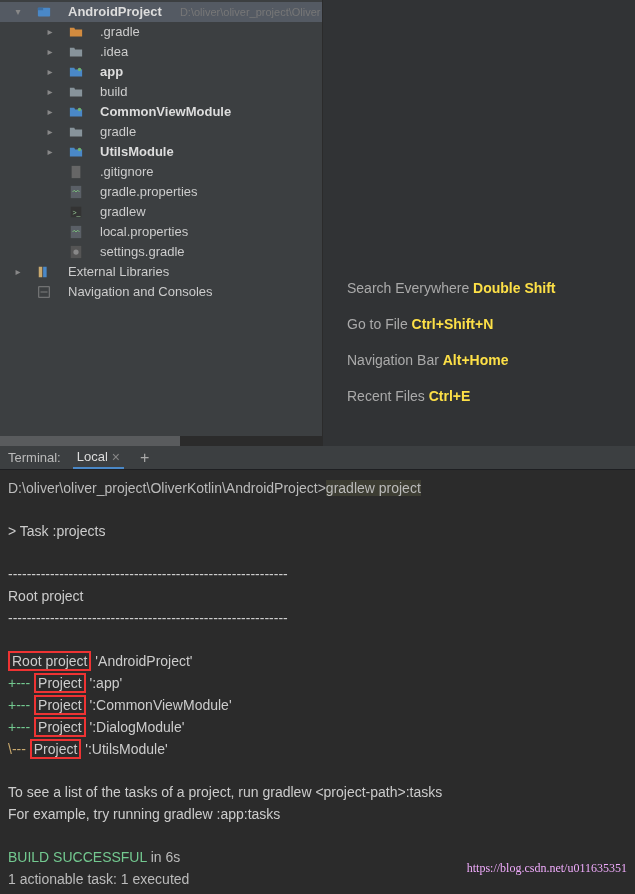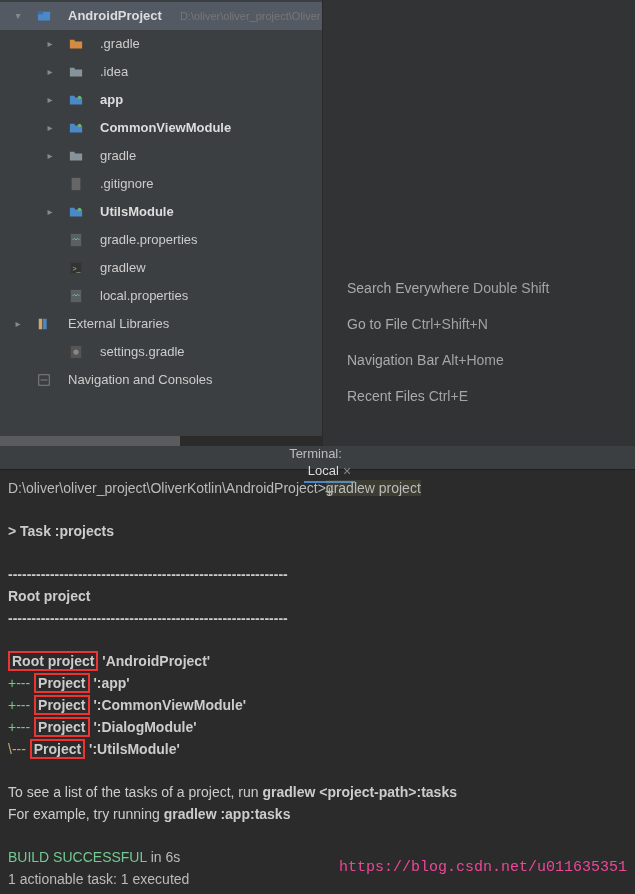--- a/index.html
+++ b/index.html
@@ -3,50 +3,50 @@
 <meta charset="utf-8">
 <style>
 * { margin: 0; padding: 0; box-sizing: border-box; font-family: "Segoe UI", Arial, sans-serif; }
 body { width: 635px; height: 894px; background: #2b2b2b; color: #bbb; overflow: hidden; }
 .top-split { display: flex; height: 446px; }
 .project-panel { width: 323px; background: #3c3f41; overflow: hidden; border-right: 1px solid #2b2b2b; }
 .welcome-panel { flex: 1; background: #313335; position: relative; }
 .welcome-hints { position: absolute; bottom: 22px; left: 24px; font-size: 14px; }
 .welcome-row { margin-bottom: 20px; }
 .welcome-label { color: #aaa; margin-top: 44px; }
-.welcome-key { color: #a3a3a3; }
+.welcome-key { color: #fde047; font-weight: bold; }
 .tree { font-size: 13px; line-height: 20px; padding-top: 2px; }
-.tree-row { display: flex; align-items: center; height: 28px; white-space: nowrap; cursor: pointer; gap: 12px; }
+.tree-row { display: flex; align-items: center; height: 20px; white-space: nowrap; cursor: pointer; gap: 12px; }
 .tree-row.selected { background: #545a63; }
 .arrow { width: 12px; text-align: center; color: #888; font-size: 10px; display: inline-block; }
 .arrow.open::before { content: "▾"; }
 .arrow.closed::before { content: "▸"; }
 .spacer { display: inline-block; }
 .icon { width: 16px; height: 16px; margin-right: 4px; display: inline-flex; align-items: center; justify-content: center; flex-shrink: 0; }
 .icon svg { width: 14px; height: 14px; }
 .name { color: #ccc; }
 .name.bold { font-weight: bold; color: #ddd; }
 .path { color: #777; margin-left: 6px; font-size: 11px; }
 .scrollbar { position: absolute; bottom: 0; left: 0; right: 0; height: 10px; background: #2b2b2b; }
 .scrollthumb { position: absolute; left: 0; width: 180px; height: 10px; background: #595b5d; }
 
 .terminal-area { height: 448px; background: #2b2b2b; }
-.tab-bar { display: flex; align-items: center; height: 24px; background: #3c3f41; border-bottom: 1px solid #1e1f22; padding-left: 8px; font-size: 13px; flex-direction: column; }
+.tab-bar { display: flex; align-items: center; height: 24px; background: #3c3f41; border-bottom: 1px solid #1e1f22; padding-left: 8px; font-size: 13px; }
 .tab-label { color: #bbb; margin-right: 12px; }
-.tab-active { border-bottom: 2px solid #4a88c7; padding: 2px 4px; color: #ddd; display: flex; align-items: flex-start; margin-left: 16px; }
+.tab-active { border-bottom: 2px solid #4a88c7; padding: 2px 4px; color: #ddd; display: flex; align-items: flex-start; }
 .tab-close { color: #888; margin-left: 4px; font-size: 14px; }
 .tab-plus { color: #aaa; margin-left: 16px; font-size: 16px; cursor: pointer; }
 .term { font-family: "Consolas", "Courier New", monospace; font-size: 14px; color: #bbb; padding: 8px 8px; line-height: 21px; white-space: pre; }
 .cmd-highlight { background: rgba(170,170,100,0.15); }
 .green { color: #73c990; }
 .yellow { color: #c9a96e; }
-.bold { font-weight: bold; color: #ccc; }
+.bold { font-weight: normal; color: #ccc; }
 .redbox { border: 2px solid #e33; padding: 0 2px; }
 .dim { color: #ccc; }
-.watermark { position: absolute; right: 8px; bottom: 18px; color: #ec4899; font-size: 15px; font-family: Liberation Mono, monospace; }
+.watermark { position: absolute; right: 8px; bottom: 18px; color: #f0abfc; font-size: 12px; font-family: Liberation Serif, serif; }
 </style>
 </head>
 <body>
 
 <div class="top-split">
   <div class="project-panel" style="position:relative;">
     <div class="tree" id="tree">
         <div class="tree-row selected">
           <span class="spacer" style="width: 0px;"></span>
           <span class="arrow open"></span>
@@ -88,62 +88,72 @@
               <circle cx="12" cy="5" r="2" fill="#6fb26f"></circle>
             </svg>
           </span>
           <span class="name bold">app</span>
         </div>
         <div class="tree-row">
           <span class="spacer" style="width: 32px;"></span>
           <span class="arrow closed"></span>
           <span class="icon">
             <svg viewBox="0 0 16 16">
+              <path d="M1 3h5l1 2h8v8H1z" fill="#87939a"></path>
+            </svg>
+          </span>
+          <span class="name">build</span>
+        </div>
+        <div class="tree-row">
+          <span class="spacer" style="width: 32px;"></span>
+          <span class="arrow closed"></span>
+          <span class="icon">
+            <svg viewBox="0 0 16 16">
               <path d="M1 3h5l1 2h8v8H1z" fill="#4a88c7"></path>
               <circle cx="12" cy="5" r="2" fill="#6fb26f"></circle>
             </svg>
           </span>
           <span class="name bold">CommonViewModule</span>
         </div>
         <div class="tree-row">
           <span class="spacer" style="width: 32px;"></span>
           <span class="arrow closed"></span>
           <span class="icon">
             <svg viewBox="0 0 16 16">
               <path d="M1 3h5l1 2h8v8H1z" fill="#87939a"></path>
             </svg>
           </span>
           <span class="name">gradle</span>
         </div>
         <div class="tree-row">
           <span class="spacer" style="width: 32px;"></span>
-          <span class="arrow "></span>
-          <span class="icon">
-            <svg viewBox="0 0 16 16">
-              <rect x="3" y="1" width="10" height="14" fill="#666"></rect>
-            </svg>
-          </span>
-          <span class="name">.gitignore</span>
-        </div>
-        <div class="tree-row">
-          <span class="spacer" style="width: 32px;"></span>
           <span class="arrow closed"></span>
           <span class="icon">
             <svg viewBox="0 0 16 16">
               <path d="M1 3h5l1 2h8v8H1z" fill="#4a88c7"></path>
               <circle cx="12" cy="5" r="2" fill="#6fb26f"></circle>
             </svg>
           </span>
           <span class="name bold">UtilsModule</span>
         </div>
         <div class="tree-row">
           <span class="spacer" style="width: 32px;"></span>
           <span class="arrow "></span>
           <span class="icon">
             <svg viewBox="0 0 16 16">
+              <rect x="3" y="1" width="10" height="14" fill="#666"></rect>
+            </svg>
+          </span>
+          <span class="name">.gitignore</span>
+        </div>
+        <div class="tree-row">
+          <span class="spacer" style="width: 32px;"></span>
+          <span class="arrow "></span>
+          <span class="icon">
+            <svg viewBox="0 0 16 16">
               <rect x="2" y="1" width="12" height="14" fill="#5a5f66"></rect>
               <path d="M4 8l2-2 2 2 2-2 2 2" stroke="#7cc77c" fill="none"></path>
             </svg>
           </span>
           <span class="name">gradle.properties</span>
         </div>
         <div class="tree-row">
           <span class="spacer" style="width: 32px;"></span>
           <span class="arrow "></span>
           <span class="icon">
@@ -159,40 +169,40 @@
           <span class="arrow "></span>
           <span class="icon">
             <svg viewBox="0 0 16 16">
               <rect x="2" y="1" width="12" height="14" fill="#5a5f66"></rect>
               <path d="M4 8l2-2 2 2 2-2 2 2" stroke="#7cc77c" fill="none"></path>
             </svg>
           </span>
           <span class="name">local.properties</span>
         </div>
         <div class="tree-row">
+          <span class="spacer" style="width: 32px;"></span>
+          <span class="arrow "></span>
+          <span class="icon">
+            <svg viewBox="0 0 16 16">
+              <rect x="2" y="1" width="12" height="14" fill="#555"></rect>
+              <circle cx="8" cy="8" r="3" fill="#888"></circle>
+            </svg>
+          </span>
+          <span class="name">settings.gradle</span>
+        </div>
+        <div class="tree-row">
           <span class="spacer" style="width: 0px;"></span>
           <span class="arrow closed"></span>
           <span class="icon">
             <svg viewBox="0 0 16 16">
               <rect x="2" y="2" width="4" height="12" fill="#c9a96e"></rect>
               <rect x="7" y="2" width="4" height="12" fill="#4a88c7"></rect>
             </svg>
           </span>
           <span class="name">External Libraries</span>
-        </div>
-        <div class="tree-row">
-          <span class="spacer" style="width: 32px;"></span>
-          <span class="arrow "></span>
-          <span class="icon">
-            <svg viewBox="0 0 16 16">
-              <rect x="2" y="1" width="12" height="14" fill="#555"></rect>
-              <circle cx="8" cy="8" r="3" fill="#888"></circle>
-            </svg>
-          </span>
-          <span class="name">settings.gradle</span>
         </div>
         <div class="tree-row">
           <span class="spacer" style="width: 0px;"></span>
           <span class="arrow "></span>
           <span class="icon">
             <svg viewBox="0 0 16 16">
               <rect x="2" y="2" width="12" height="12" fill="none" stroke="#888"></rect>
               <path d="M4 8h8" stroke="#888"></path>
             </svg>
           </span>

